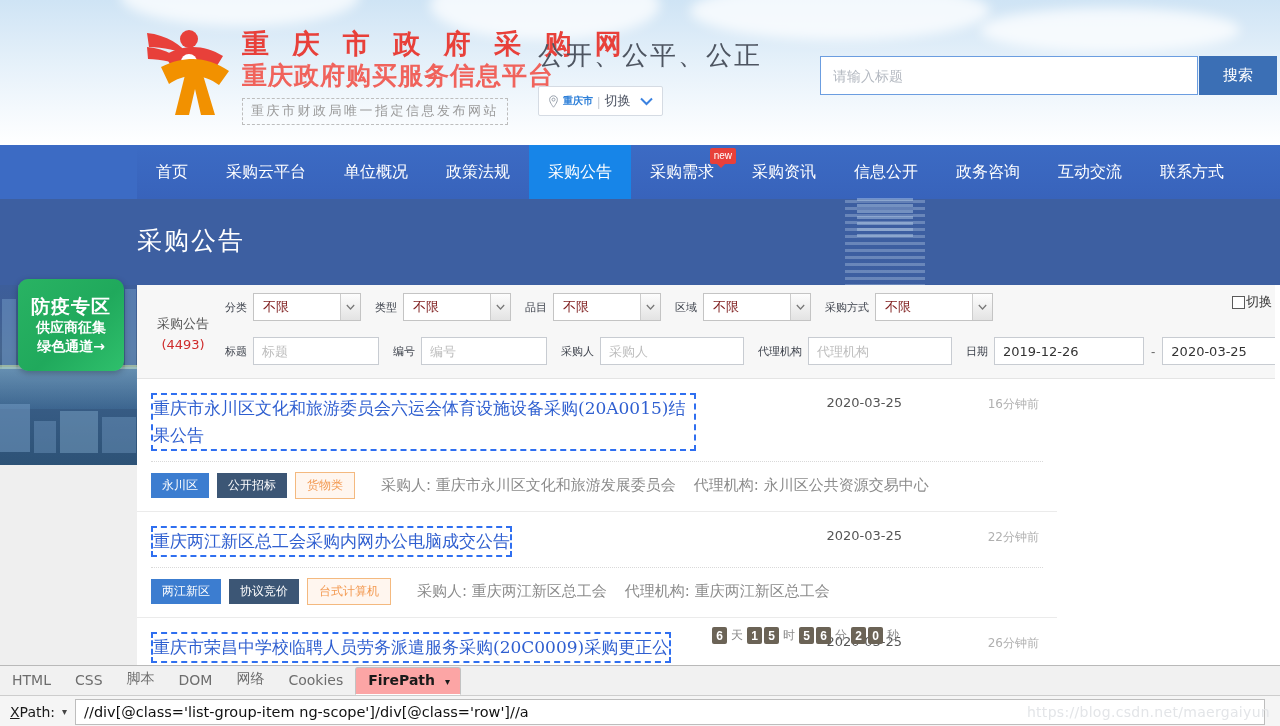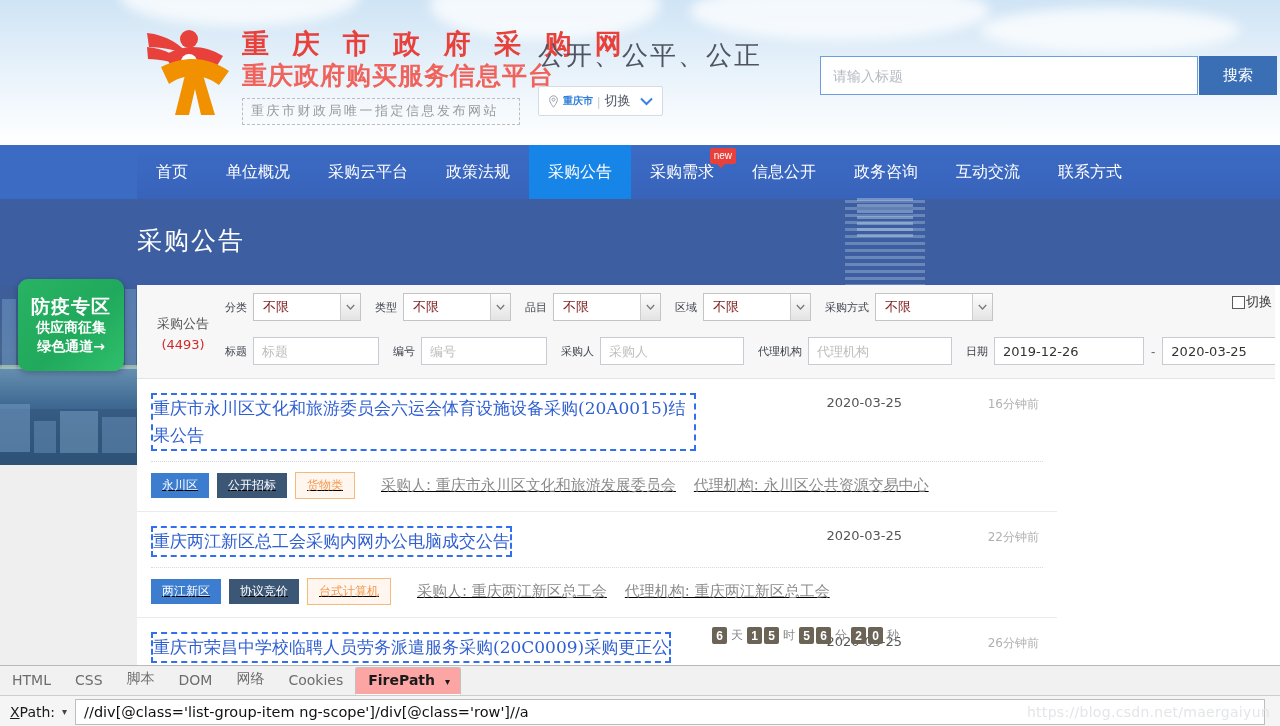--- a/index.html
+++ b/index.html
@@ -30,21 +30,21 @@
     font-size:27px; color:#e8403a; letter-spacing:7px; font-weight:bold;
     white-space:nowrap; line-height:32px;
     font-family:"DejaVu Sans","Liberation Sans",sans-serif;
   }
   .logo-line2 {
     font-size:25px; color:#f0635c; letter-spacing:1px; font-weight:bold;
     white-space:nowrap; line-height:31px;
     font-family:"DejaVu Sans","Liberation Sans",sans-serif;
   }
   .logo-line3 {
-    margin-top:7px; border:1px dashed #bdbdbd; padding:3px 20px 4px 8px;
+    margin-top:7px; border:1px dashed #bdbdbd; padding:3px 8px 4px 8px;
     font-size:13px; color:#9a9a9a; letter-spacing:2.5px; white-space:nowrap;
     display:inline-block;
   }
 
   .slogan {
     position:absolute; left:538px; top:38px;
     font-size:26px; color:#4e5561; letter-spacing:2px; white-space:nowrap;
     font-family:"DejaVu Sans","Liberation Sans",sans-serif;
   }
   .city-select {
@@ -227,21 +227,21 @@
   }
   .li-date {
     position:absolute; right:155px; top:16px; font-size:13px; color:#555;
     white-space:nowrap; font-family:"DejaVu Sans","Liberation Sans",sans-serif;
   }
   .li-ago {
     position:absolute; right:18px; top:17px; font-size:12px; color:#b0b0b0;
     white-space:nowrap; font-family:"DejaVu Sans","Liberation Sans",sans-serif;
   }
   .li-sep { border-top:1px dotted #d9d9d9; margin:0 14px; }
-  .li-meta { display:flex; align-items:center; padding:10px 0 12px 14px;text-decoration:underline; }
+  .li-meta { display:flex; align-items:center; padding:10px 0 12px 14px; }
   .tag {
     font-size:12px; padding:4px 11px; margin-right:8px; white-space:nowrap;
     font-family:"DejaVu Sans","Liberation Sans",sans-serif;
   }
   .tag.region { background:#3c7dd0; color:#fff; }
   .tag.method { background:#3c5675; color:#fff; }
   .tag.cat { background:#fff6ef; color:#f39a52; border:1px solid #f4b97f; }
   .meta-text {
     font-size:15px; color:#8b8b8b; margin-left:18px; white-space:nowrap;
     font-family:"DejaVu Sans","Liberation Sans",sans-serif;
@@ -350,28 +350,29 @@
   <div class="search-wrap">
     <input type="text" placeholder="请输入标题" style="">
   </div>
   <div class="search-btn">搜索</div>
 </div>
 
 <div class="nav">
   <div class="nav-left-fill"></div>
   <div class="nav-items">
     <div class="nav-item">首页</div>
+    <div class="nav-item">采购云平台</div>
     <div class="nav-item">单位概况</div>
-    <div class="nav-item">采购云平台</div>
     <div class="nav-item">政策法规</div>
     <div class="nav-item active">采购公告</div>
     <div class="nav-item">
       <span>采购需求</span>
       <span class="nav-badge">new</span>
     </div>
+    <div class="nav-item">采购资讯</div>
     <div class="nav-item">信息公开</div>
     <div class="nav-item">政务咨询</div>
     <div class="nav-item">互动交流</div>
     <div class="nav-item">联系方式</div>
   </div>
 </div>
 
 <div class="city-strip">
   <div class="city-photo">
     <div class="cp-b" style="left:2px;top:100px;width:14px;height:70px;"></div>

